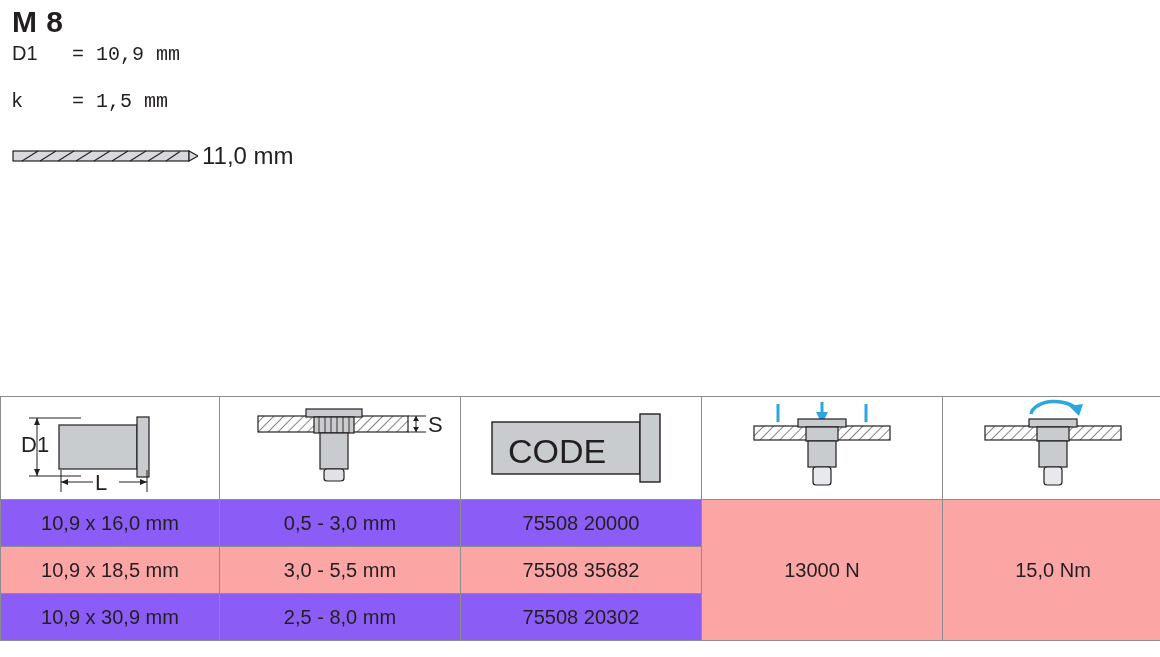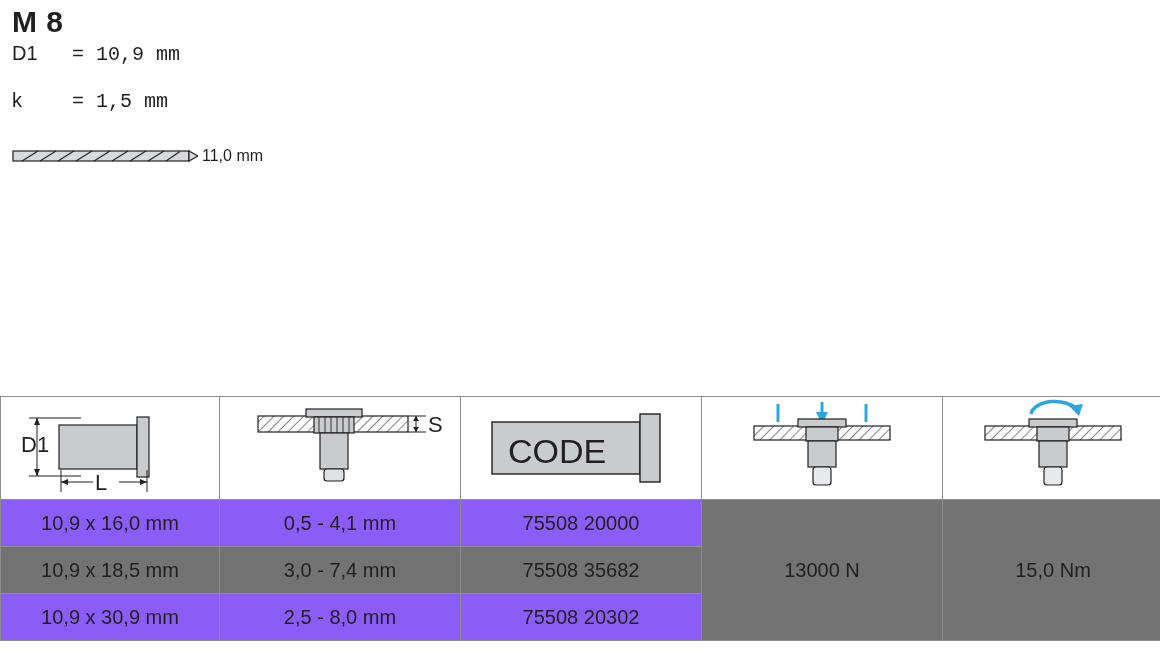--- a/index.html
+++ b/index.html
@@ -50,21 +50,21 @@
     align-items: center;
     margin-left: 8px;
     height: 40px;
   }
   .drill-icon {
     width: 186px;
     height: 22px;
     margin-right: 4px;
   }
   .drill-val {
-    font-size: 16px;
+    font-size: 24px;
   }
 
   
   .table {
     position: absolute;
     left: 0;
     top: 396px;
     width: 1160px;
     border-collapse: collapse;
     table-layout: fixed;
@@ -84,21 +84,21 @@
     font-size: 20px;
     color: #231f20;
   }
   .c1 { width: 218px; }
   .c2 { width: 240px; }
   .c3 { width: 240px; }
   .c4 { width: 240px; }
   .c5 { width: 220px; }
 
   .shaded { background: #8b5cf6; }
-  .plain  { background: #737373; }
+  .plain  { background: #fca5a5; }
 
   .icon-cell svg { display: block; margin: 0 auto; }
 
   
 </style>
 </head>
 <body>
 
 <div class="spec-block">
 
@@ -266,29 +266,29 @@
           <rect x="84" y="29" width="32" height="14" fill="#c9ccce" stroke="#231f20" stroke-width="1.2"></rect>
           <rect x="86" y="43" width="28" height="26" fill="#c9ccce" stroke="#231f20" stroke-width="1.2"></rect>
           <rect x="91" y="69" width="18" height="18" rx="3" fill="#e6eaec" stroke="#231f20" stroke-width="1.2"></rect>
         </svg>
         </span>
       </td>
     </tr>
 
     <tr class="data-row">
       <td class="c1 shaded">10,9 x 16,0 mm</td>
-      <td class="c2 shaded">0,5 - 4,1 mm</td>
+      <td class="c2 shaded">0,5 - 3,0 mm</td>
       <td class="c3 shaded">75508 20000</td>
       <td class="c4 plain" rowspan="3">13000 N</td>
       <td class="c5 plain" rowspan="3">15,0 Nm</td>
     </tr>
 
     <tr class="data-row">
       <td class="c1 plain">10,9 x 18,5 mm</td>
-      <td class="c2 plain">3,0 - 7,4 mm</td>
+      <td class="c2 plain">3,0 - 5,5 mm</td>
       <td class="c3 plain">75508 35682</td>
     </tr>
 
     <tr class="data-row">
       <td class="c1 shaded">10,9 x 30,9 mm</td>
       <td class="c2 shaded">2,5 - 8,0 mm</td>
       <td class="c3 shaded">75508 20302</td>
     </tr>
   </tbody>
 </table>

